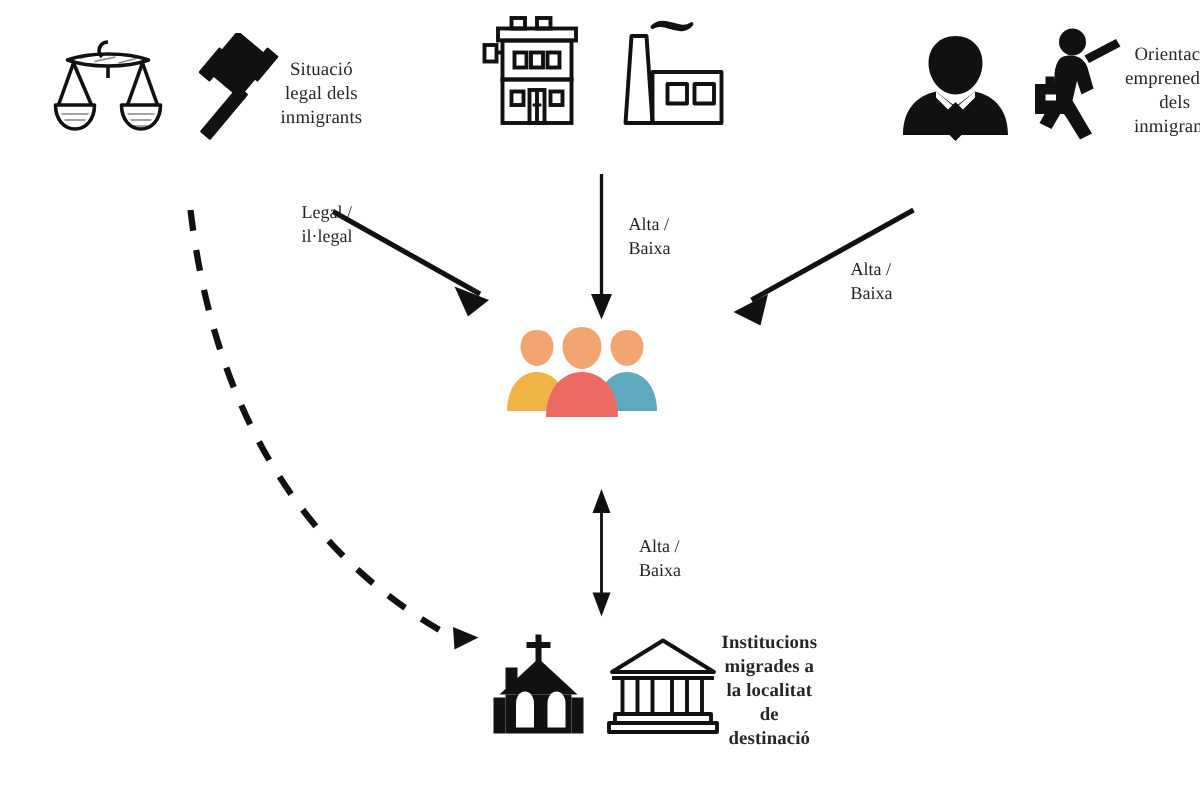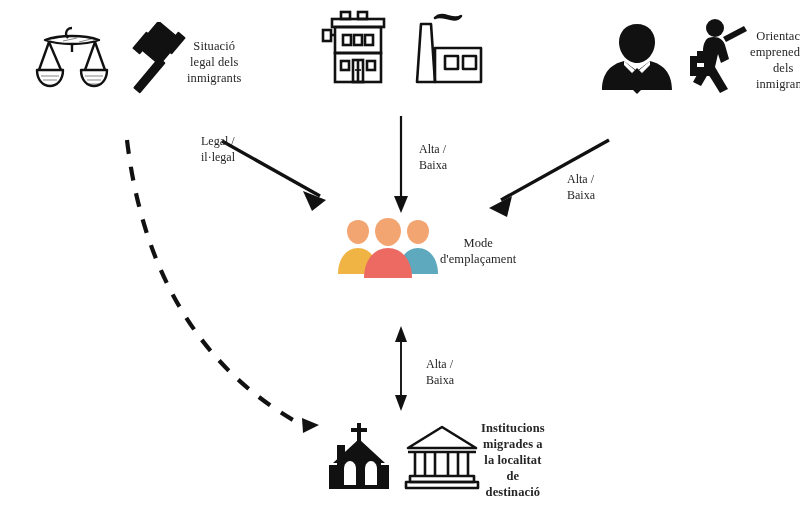--- a/index.html
+++ b/index.html
@@ -229,22 +229,20 @@
         <path d="M82 4 c-7 0 -11 5 -11 11 c0 7 5 13 11 13 c6 0 11 -6 11 -13 c0 -6 -4 -11 -11 -11 z" fill="#f3a571"></path>
         <path d="M62 58 c0 -16 9 -26 20 -26 c11 0 20 10 20 26 z" fill="#5ea9bd"></path>
       </g>
 
       <g>
         <path d="M52 2 c-8 0 -13 6 -13 13 c0 8 6 15 13 15 c7 0 13 -7 13 -15 c0 -7 -5 -13 -13 -13 z" fill="#f3a571"></path>
         <path d="M28 62 c0 -19 11 -30 24 -30 c13 0 24 11 24 30 z" fill="#ed6a63"></path>
       </g>
     </svg>
   </div>
-  <div class="caption">Mode
-d'emplaçament</div>
 </div>
 
 <div class="node" id="node-institut">
   <div class="icons">
 
     <svg class="svgicon" width="74" height="70" viewBox="0 0 74 70" xmlns="http://www.w3.org/2000/svg">
       <g fill="#111111">
         <rect x="34" y="2" width="4" height="18"></rect>
         <rect x="28" y="7" width="16" height="4"></rect>
         <path d="M36 18 L62 42 L10 42 Z"></path>

